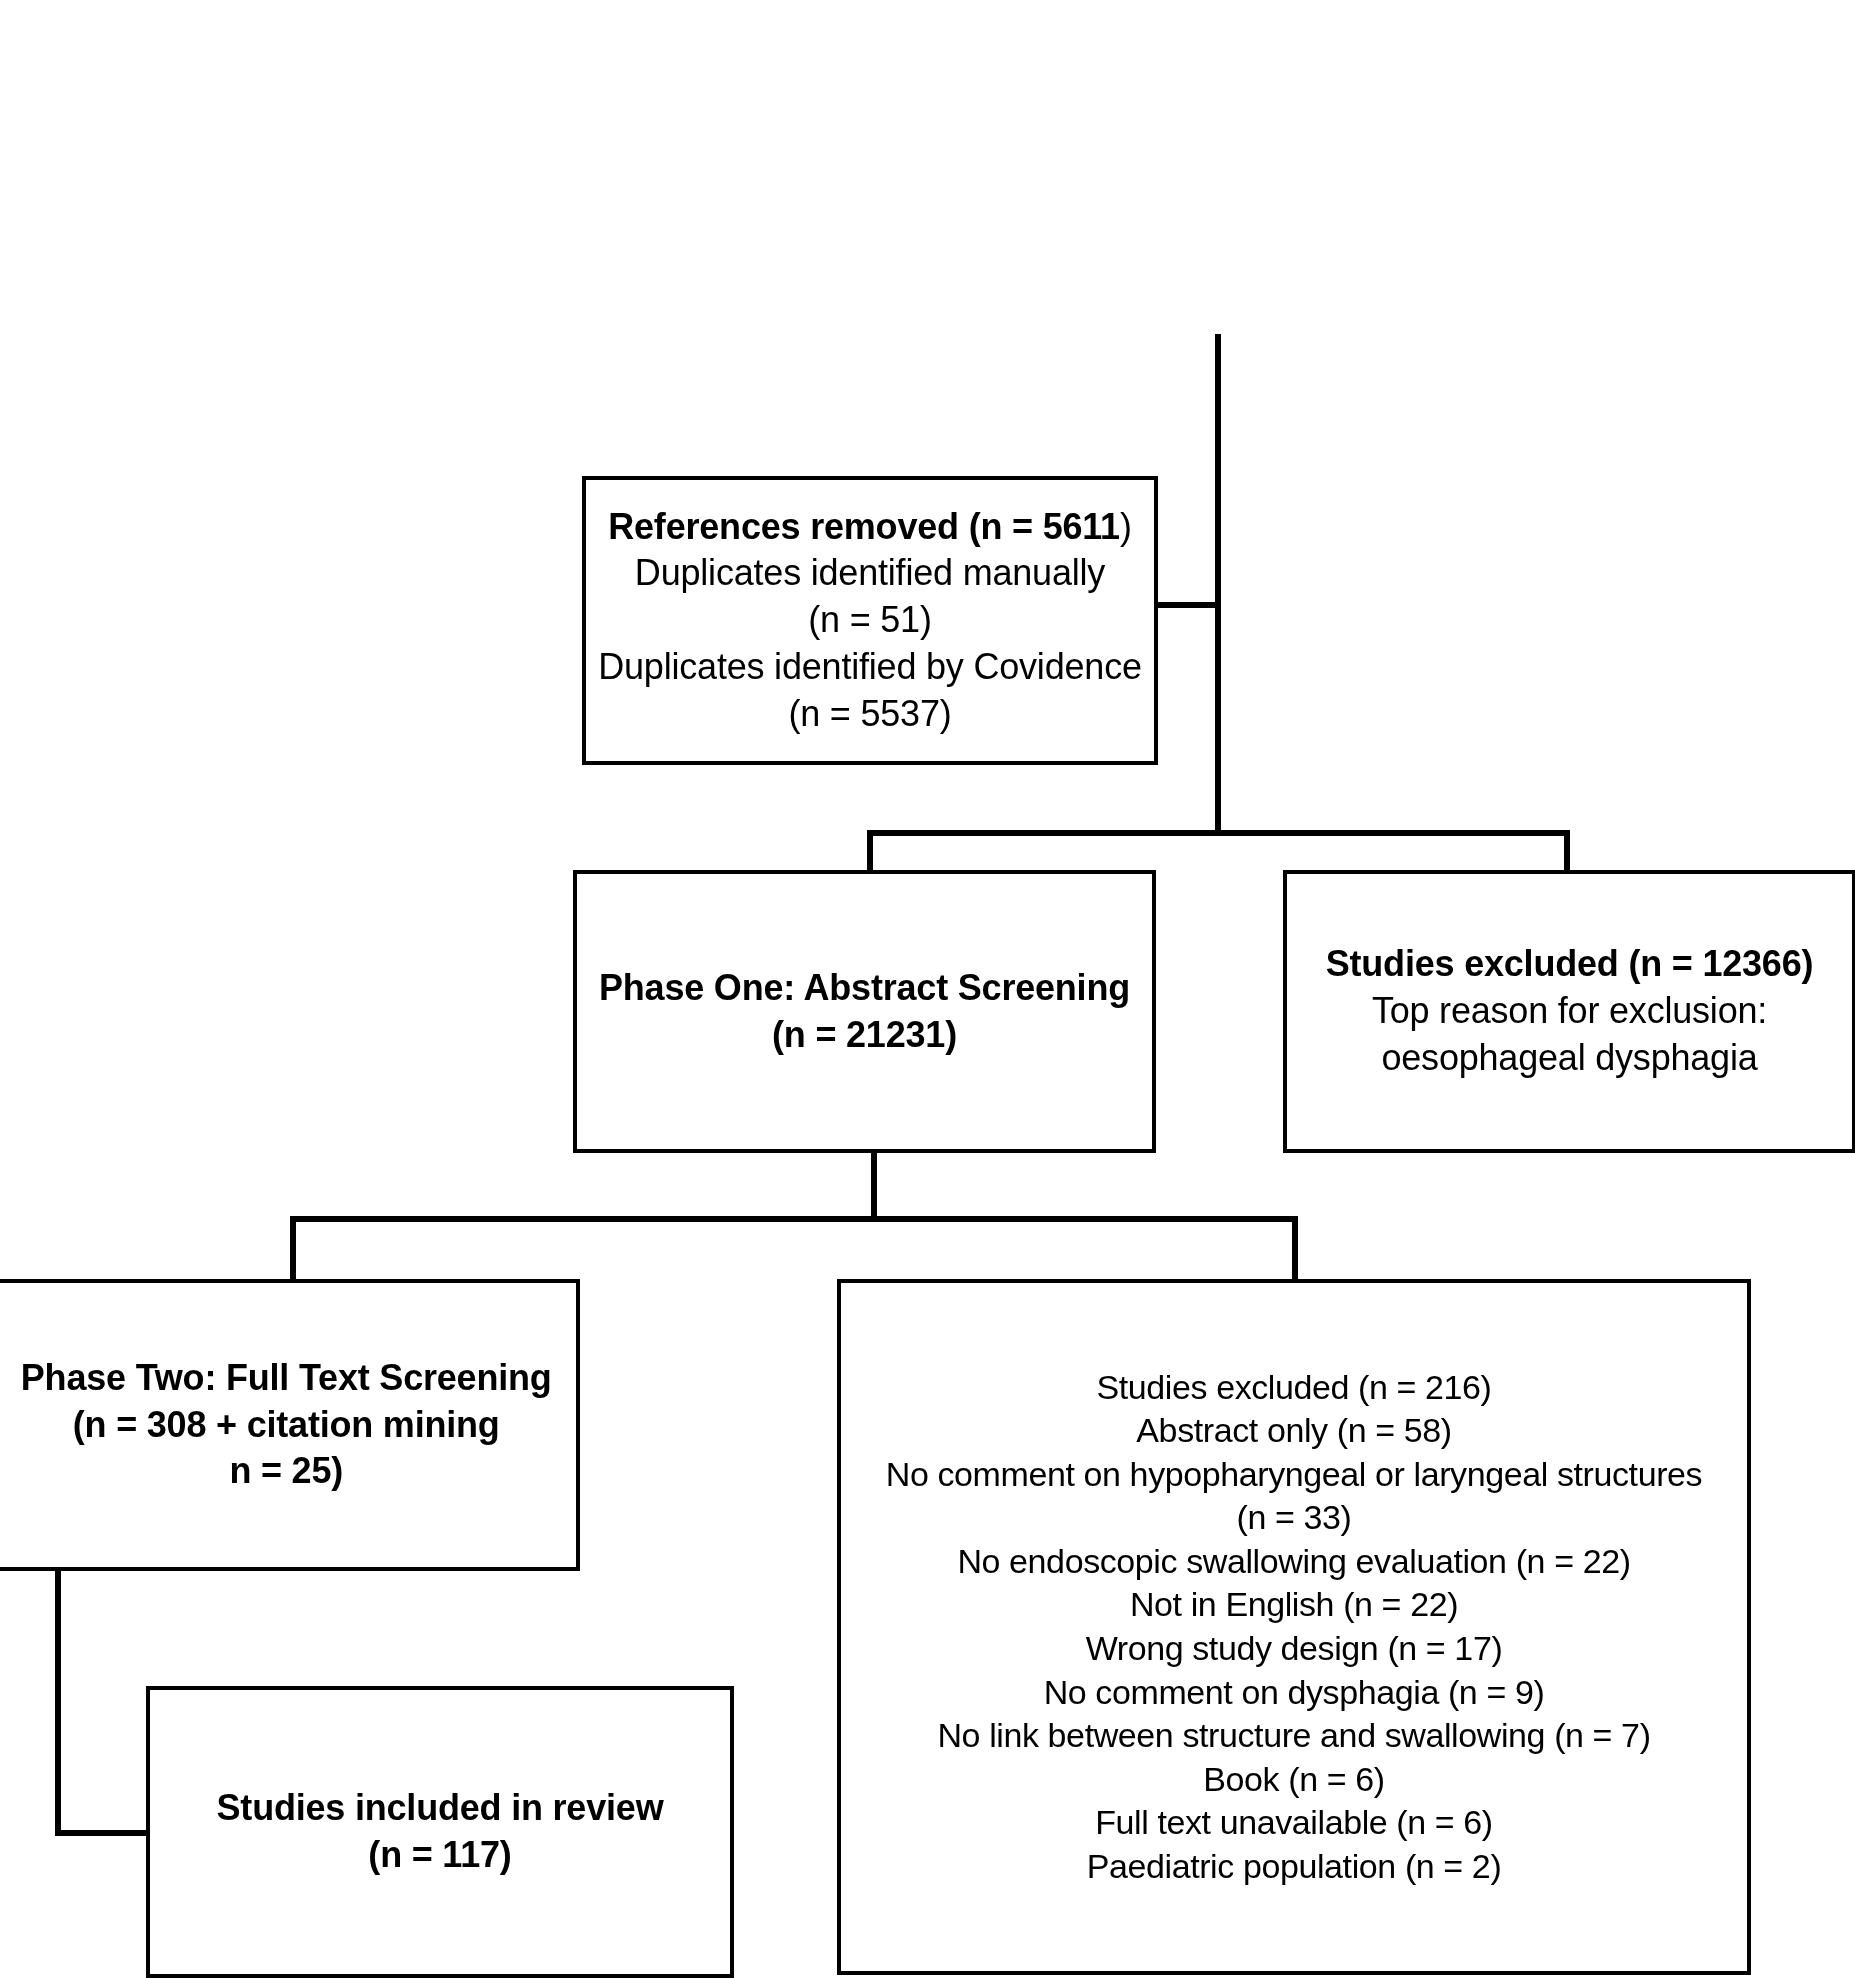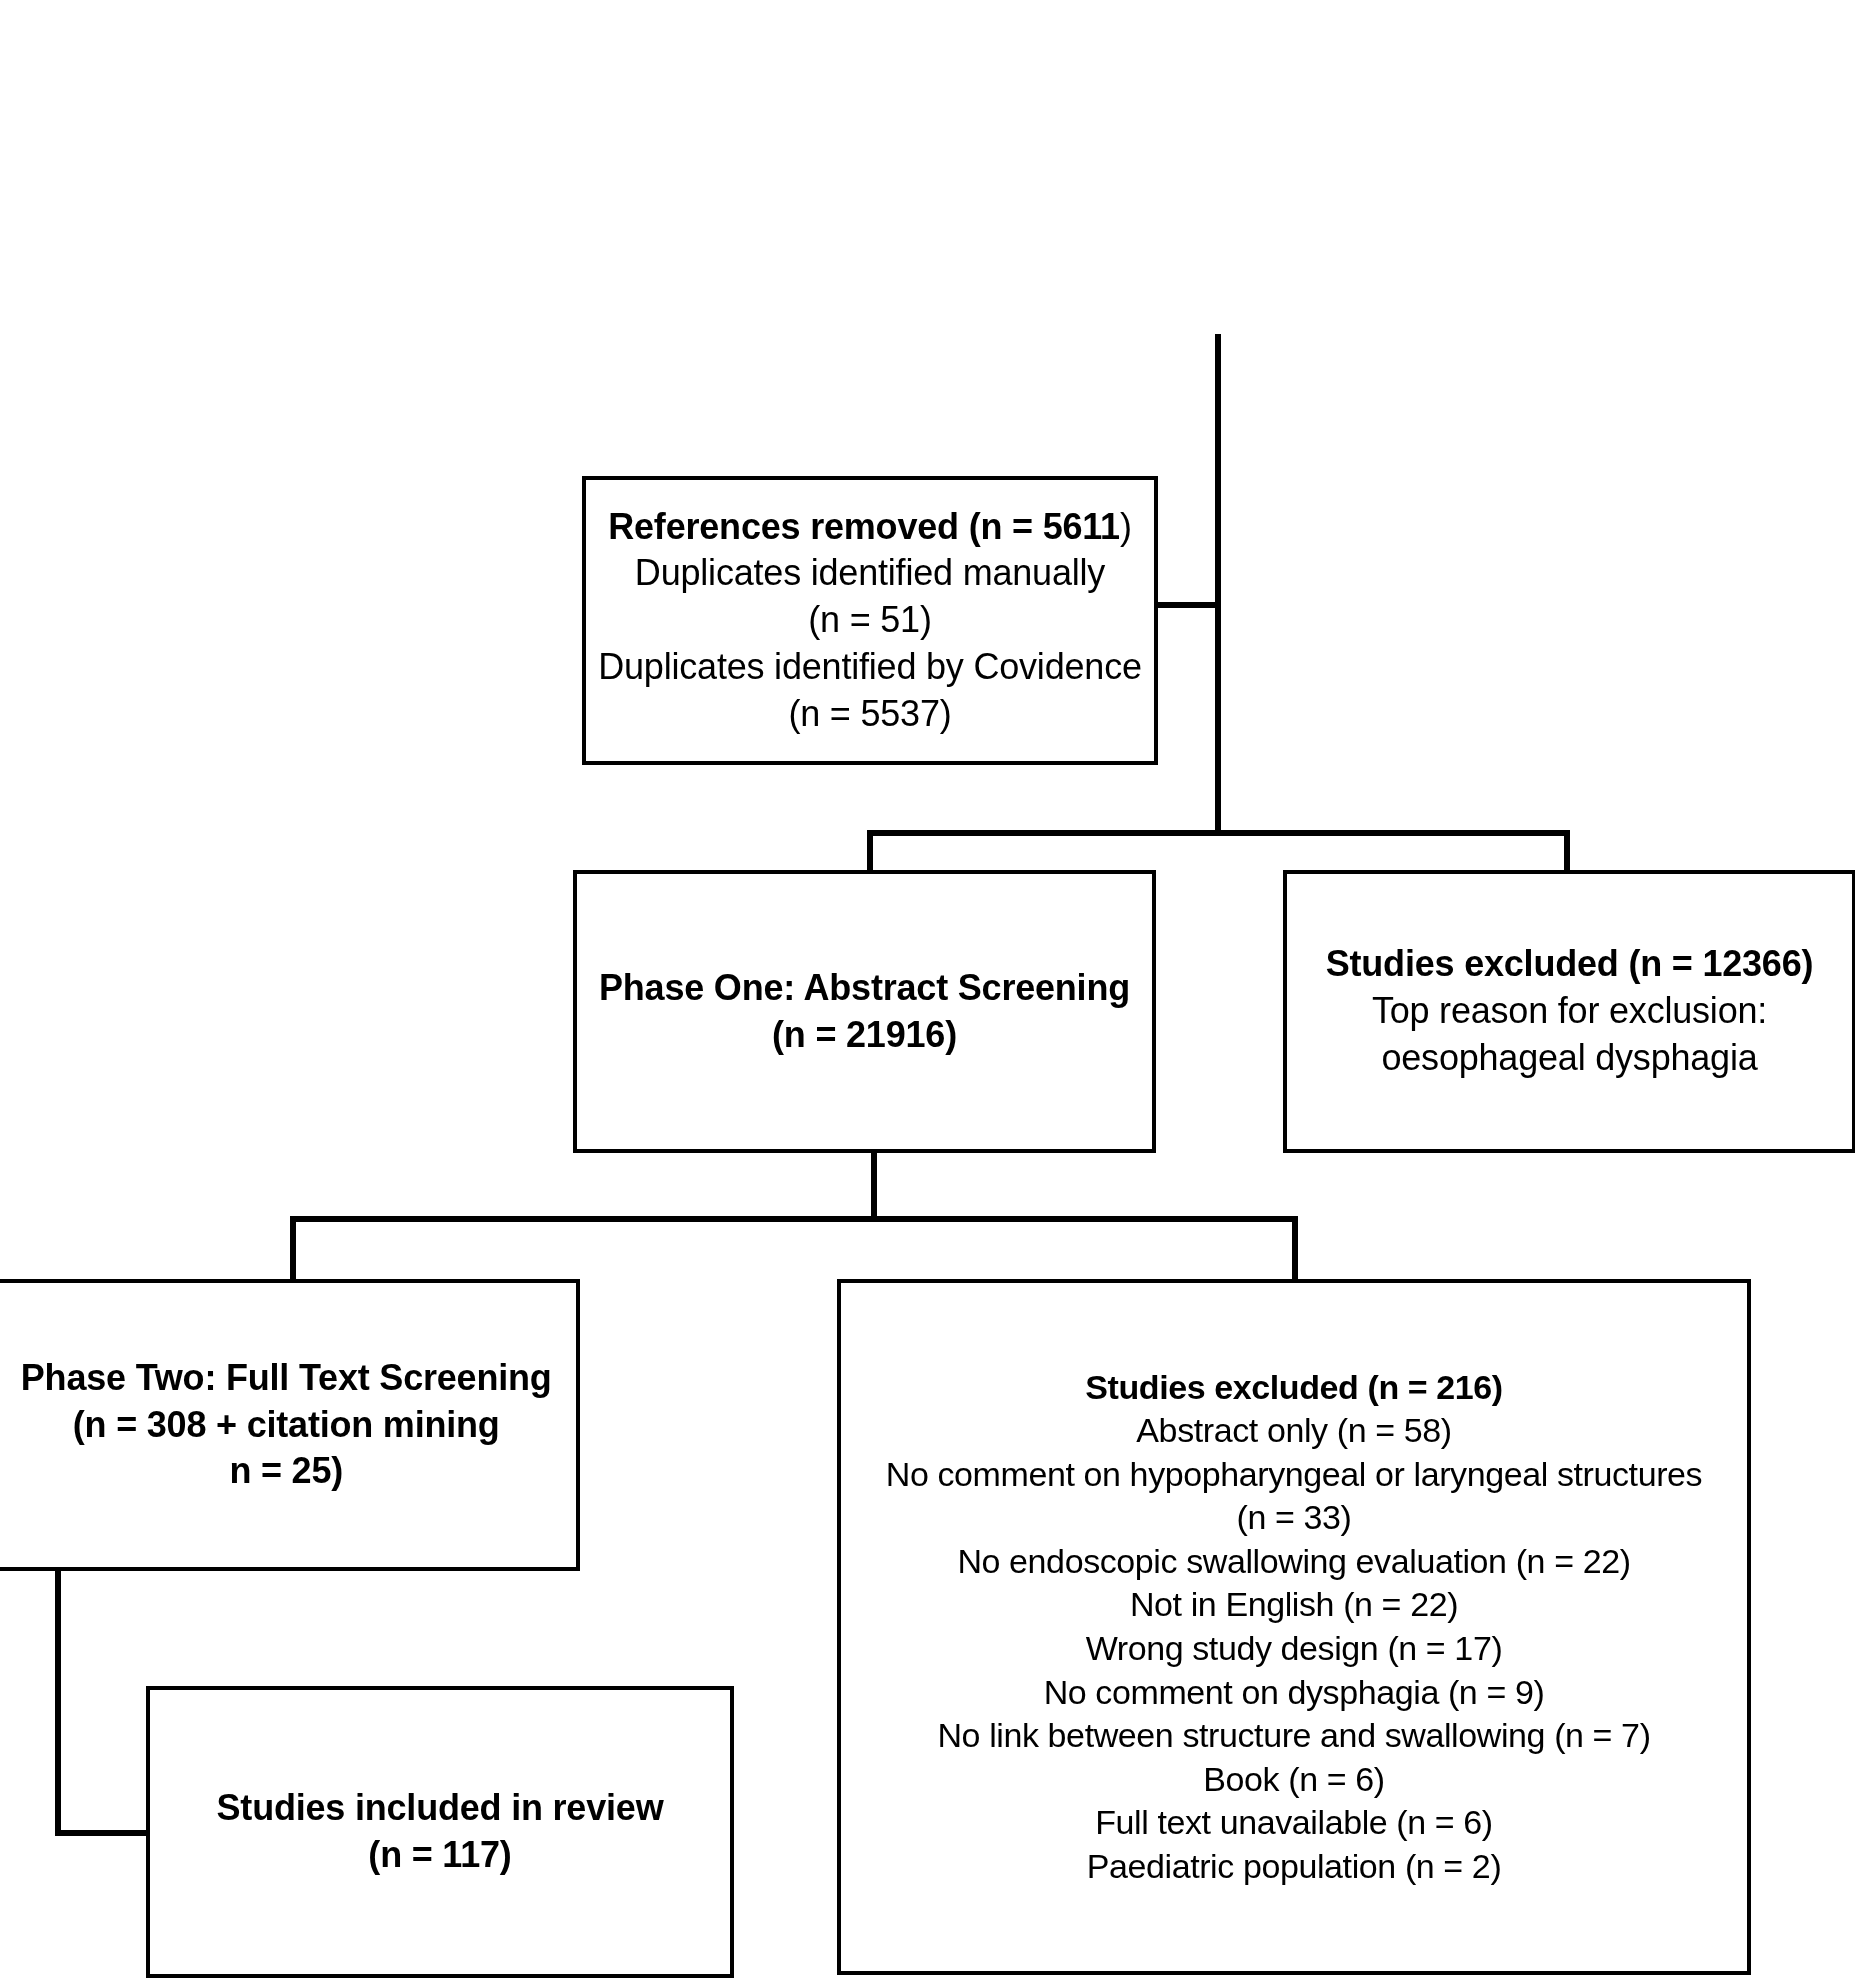--- a/index.html
+++ b/index.html
@@ -46,21 +46,21 @@
     line-height: 1.30;
     letter-spacing: -0.2px;
   }
   .ln-body-sm {
     font-weight: normal;
     font-size: 34px;
     line-height: 1.28;
     letter-spacing: -0.4px;
   }
   .ln-head-sm {
-    font-weight: bold;
+    font-weight: normal;
     font-size: 34px;
     line-height: 1.28;
     letter-spacing: -0.4px;
   }
   .nowrap { white-space: nowrap; }
   .weak { font-weight: normal; }
 
   
   #box-databases      { left: 927px; top: 2.7px;    width: 579px;  height: 334px; }
   #box-refs-removed   { left: 582px;  top: 476px;  width: 576px;  height: 289px; }
@@ -110,21 +110,21 @@
   <div class="box" id="box-refs-removed">
     <div class="ln-head nowrap"><span>References removed (n = 5611</span><span class="weak">)</span></div>
     <div class="ln-body nowrap">Duplicates identified manually</div>
     <div class="ln-body nowrap">(n = 51)</div>
     <div class="ln-body nowrap">Duplicates identified by Covidence</div>
     <div class="ln-body nowrap">(n = 5537)</div>
   </div>
 
   <div class="box" id="box-phase-one">
     <div class="ln-head nowrap">Phase One: Abstract Screening</div>
-    <div class="ln-head nowrap">(n = 21916)</div>
+    <div class="ln-head nowrap">(n = 21231)</div>
   </div>
 
   <div class="box" id="box-excluded-p1">
     <div class="ln-head nowrap">Studies excluded (n = 12366)</div>
     <div class="ln-body nowrap">Top reason for exclusion:</div>
     <div class="ln-body nowrap">oesophageal dysphagia</div>
   </div>
 
   <div class="box" id="box-phase-two">
     <div class="ln-head nowrap">Phase Two: Full Text Screening</div>

